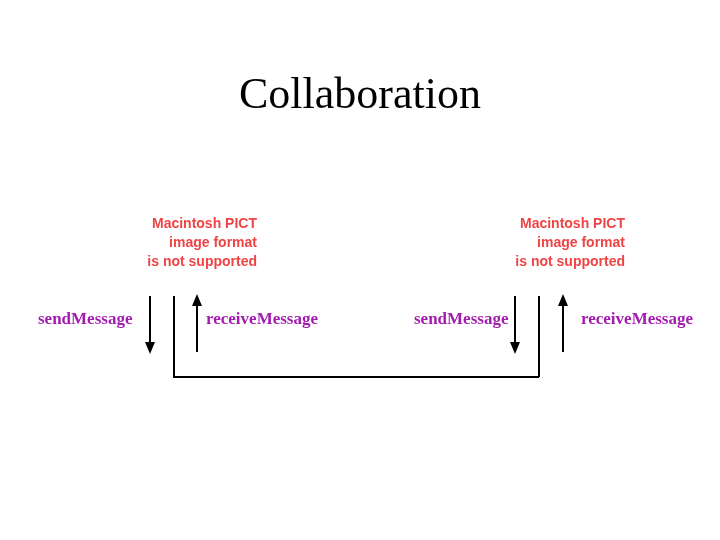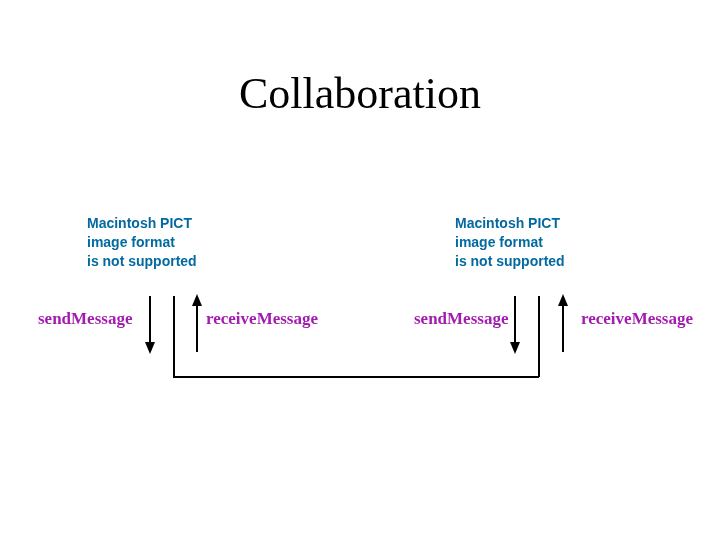--- a/index.html
+++ b/index.html
@@ -30,25 +30,25 @@
     color: #000000;
     line-height: 52px;
     letter-spacing: 0px;
     white-space: nowrap;
   }
 
   
   .pict-placeholder {
     position: absolute;
     width: 170px;
-    text-align: left;
+    text-align: right;
     font-family: "Liberation Sans", "DejaVu Sans", sans-serif;
     font-size: 14px;
     font-weight: bold;
-    color: #0369a1;
+    color: #ef4444;
     line-height: 19px;
     white-space: nowrap;
   }
   .pict-placeholder .pict-line { display: block; }
   #pict-left  { left: 87px;  top: 214px; }
   #pict-right { left: 455px; top: 214px; }
 
   
   .msg-label {
     position: absolute;

